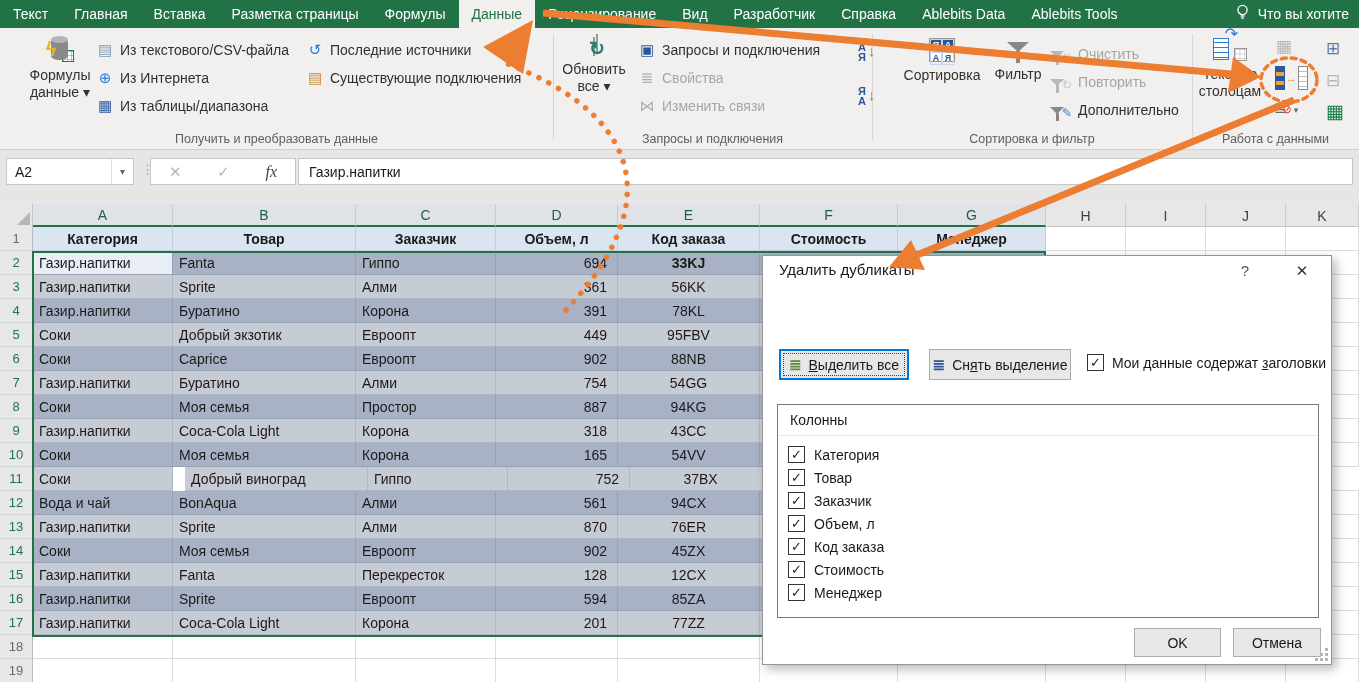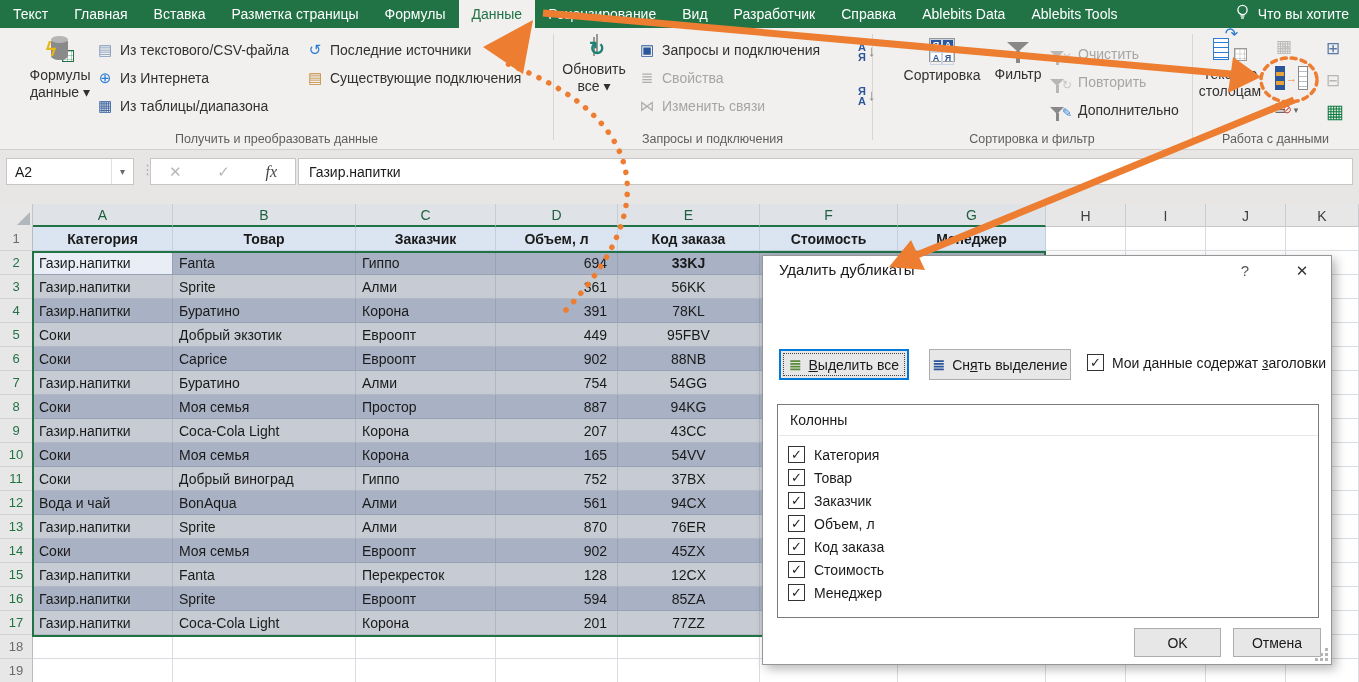--- a/index.html
+++ b/index.html
@@ -416,21 +416,21 @@
         <div class="cell" style="width: 80px;"></div>
         <div class="cell" style="width: 80px;"></div>
         <div class="cell" style="width: 80px;"></div>
         <div class="cell" style="width: 73px;"></div>
       </div>
       <div class="grow">
         <div class="rh sel">9</div>
         <div class="cell light al" style="width: 140px;">Газир.напитки</div>
         <div class="cell light al" style="width: 183px;">Coca-Cola Light</div>
         <div class="cell light al" style="width: 140px;">Корона</div>
-        <div class="cell light ar" style="width: 122px;">207</div>
+        <div class="cell light ar" style="width: 122px;">318</div>
         <div class="cell light ac" style="width: 142px;">43CC</div>
         <div class="cell light" style="width: 138px;"></div>
         <div class="cell light" style="width: 148px;"></div>
         <div class="cell" style="width: 80px;"></div>
         <div class="cell" style="width: 80px;"></div>
         <div class="cell" style="width: 80px;"></div>
         <div class="cell" style="width: 73px;"></div>
       </div>
       <div class="grow">
         <div class="rh sel">10</div>
@@ -442,21 +442,21 @@
         <div class="cell dark" style="width: 138px;"></div>
         <div class="cell dark" style="width: 148px;"></div>
         <div class="cell" style="width: 80px;"></div>
         <div class="cell" style="width: 80px;"></div>
         <div class="cell" style="width: 80px;"></div>
         <div class="cell" style="width: 73px;"></div>
       </div>
       <div class="grow">
         <div class="rh sel">11</div>
         <div class="cell light al" style="width: 140px;">Соки</div>
-        <div class="cell light al" style="width: 183px;">Добрый виноград</div>
+        <div class="cell light al" style="width: 183px; margin-left: 12px;">Добрый виноград</div>
         <div class="cell light al" style="width: 140px;">Гиппо</div>
         <div class="cell light ar" style="width: 122px;">752</div>
         <div class="cell light ac" style="width: 142px;">37BX</div>
         <div class="cell light" style="width: 138px;"></div>
         <div class="cell light" style="width: 148px;"></div>
         <div class="cell" style="width: 80px;"></div>
         <div class="cell" style="width: 80px;"></div>
         <div class="cell" style="width: 80px;"></div>
         <div class="cell" style="width: 73px;"></div>
       </div>

